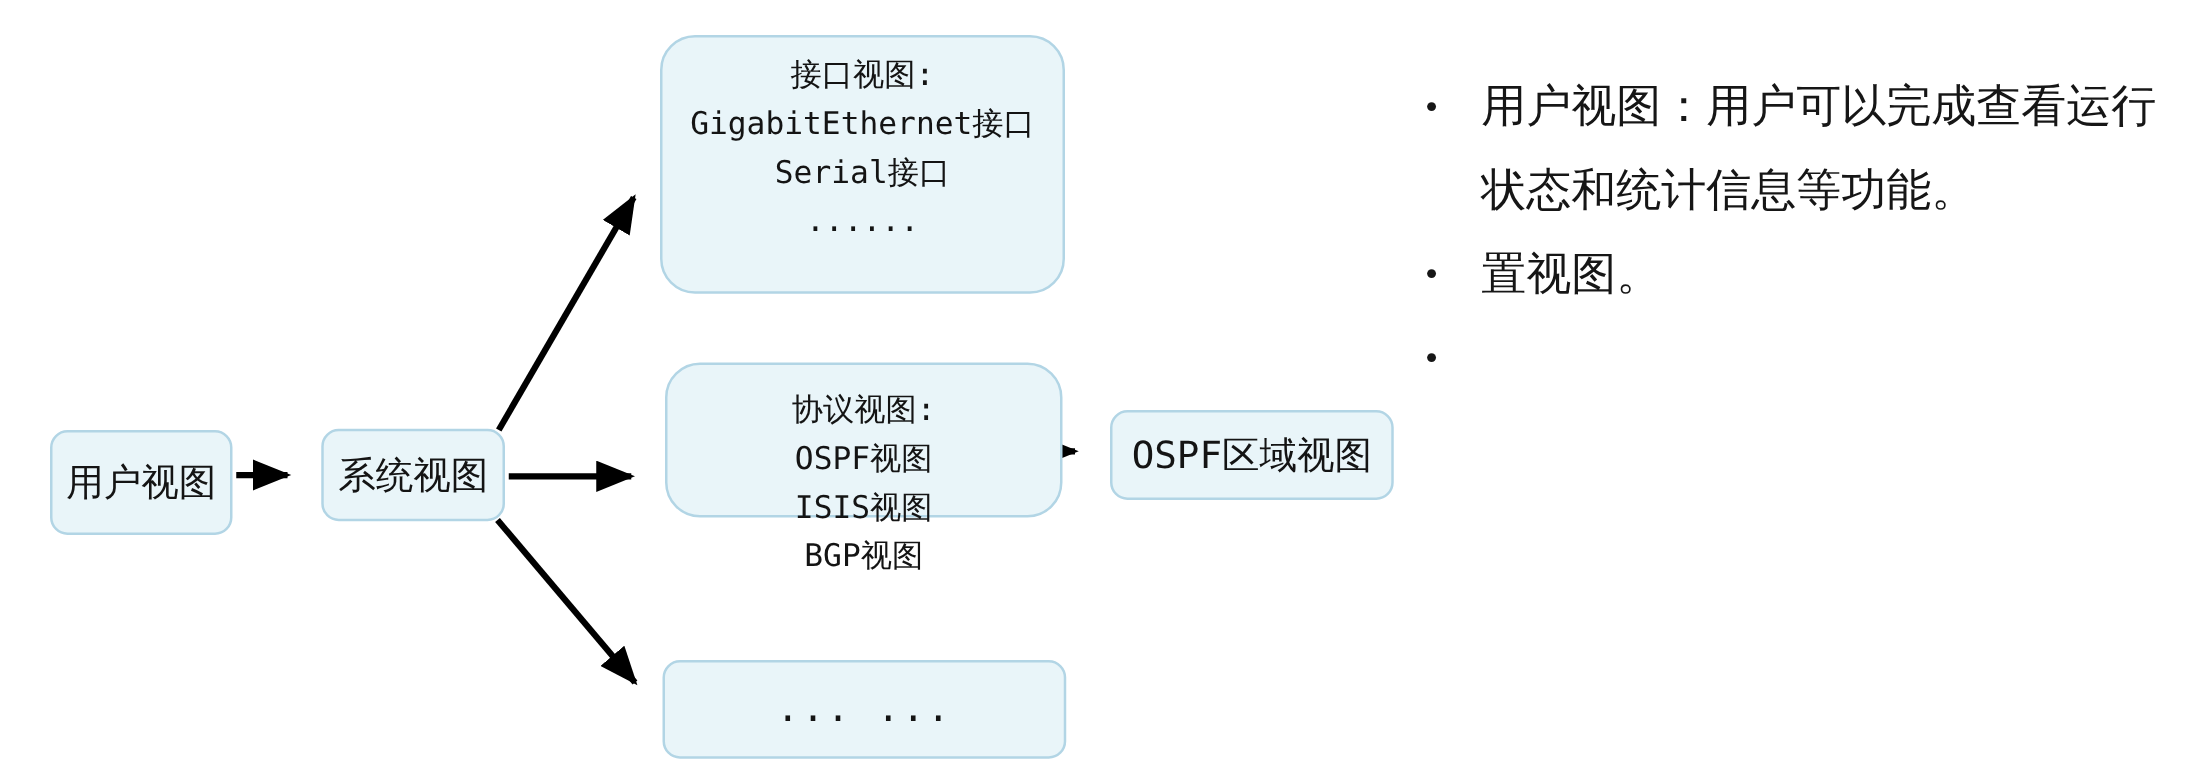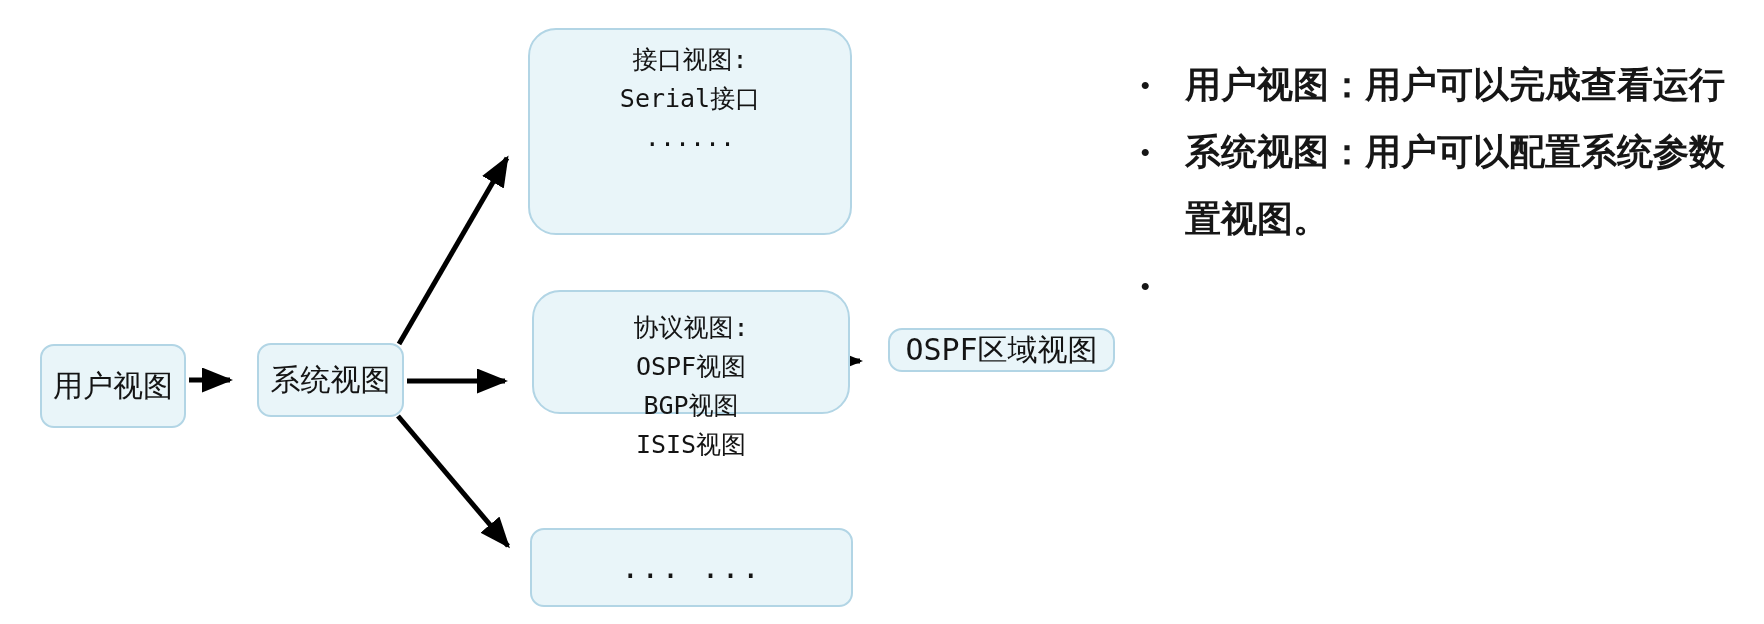--- a/index.html
+++ b/index.html
@@ -41,39 +41,39 @@
     border-radius: 28px;
     font-size: 25px;
     line-height: 39px;
   }
   .node-line { white-space: nowrap; }
   #node-interface { left: 528px; top: 28px;  width: 324px; height: 207px; padding-top: 10px; }
   #node-protocol  { left: 532px; top: 290px; width: 318px; height: 124px; padding-top: 16px; }
   #node-other     { left: 530px; top: 528px; width: 323px; height: 79px;  letter-spacing: 2px; }
   #node-user      { left: 40px;  top: 344px; width: 146px; height: 84px; }
   #node-system    { left: 257px; top: 343px; width: 147px; height: 74px; }
-  #node-ospf-area { left: 888px; top: 328px; width: 227px; height: 44px; }
+  #node-ospf-area { left: 888px; top: 328px; width: 227px; height: 72px; }
   .notes {
     position: absolute;
     left: 1128px;
     top: 52px;
     width: 630px;
     color: #161616;
     font-size: 36px;
     line-height: 67px;
   }
   .note-item { display: flex; }
   .note-bullet {
     width: 57px;
     flex: 0 0 57px;
     padding-left: 12px;
     box-sizing: border-box;
     font-size: 30px;
   }
-  .note-lines { flex: 1; font-weight: bold; }
+  .note-lines { flex: 1; }
   .note-line { white-space: nowrap; }
 </style>
 </head>
 <body>
 
 <div class="canvas">
 
   <svg class="arrow-layer" width="1764" height="624" viewBox="0 0 1764 624" xmlns="http://www.w3.org/2000/svg">
     <defs>
       <marker id="ah" markerWidth="6.5" markerHeight="5" refX="5.6" refY="2.5" orient="auto">
@@ -92,52 +92,53 @@
   <div class="node node-sm" id="node-user">
     <span>用户视图</span>
   </div>
 
   <div class="node node-sm" id="node-system">
     <span>系统视图</span>
   </div>
 
   <div class="node node-lg" id="node-interface">
     <div class="node-line">接口视图:</div>
+    <div class="node-line">GigabitEthernet接口</div>
     <div class="node-line">Serial接口</div>
     <div class="node-line">......</div>
   </div>
 
   <div class="node node-lg" id="node-protocol">
     <div class="node-line">协议视图:</div>
     <div class="node-line">OSPF视图</div>
+    <div class="node-line">ISIS视图</div>
     <div class="node-line">BGP视图</div>
-    <div class="node-line">ISIS视图</div>
   </div>
 
   <div class="node node-sm" id="node-ospf-area">
     <span>OSPF区域视图</span>
   </div>
 
   <div class="node node-sm" id="node-other">
     <span>... ...</span>
   </div>
 
   <div class="notes">
 
     <div class="note-item">
       <div class="note-bullet">•</div>
       <div class="note-lines">
         <div class="note-line">用户视图：用户可以完成查看运行</div>
+        <div class="note-line">状态和统计信息等功能。</div>
       </div>
     </div>
 
     <div class="note-item">
       <div class="note-bullet">•</div>
       <div class="note-lines">
-        <div class="note-line">系统视图：用户可以配置系统参数</div>
         <div class="note-line">置视图。</div>
       </div>
     </div>
 
     <div class="note-item">
       <div class="note-bullet">•</div>
       <div class="note-lines">
       </div>
     </div>
 

